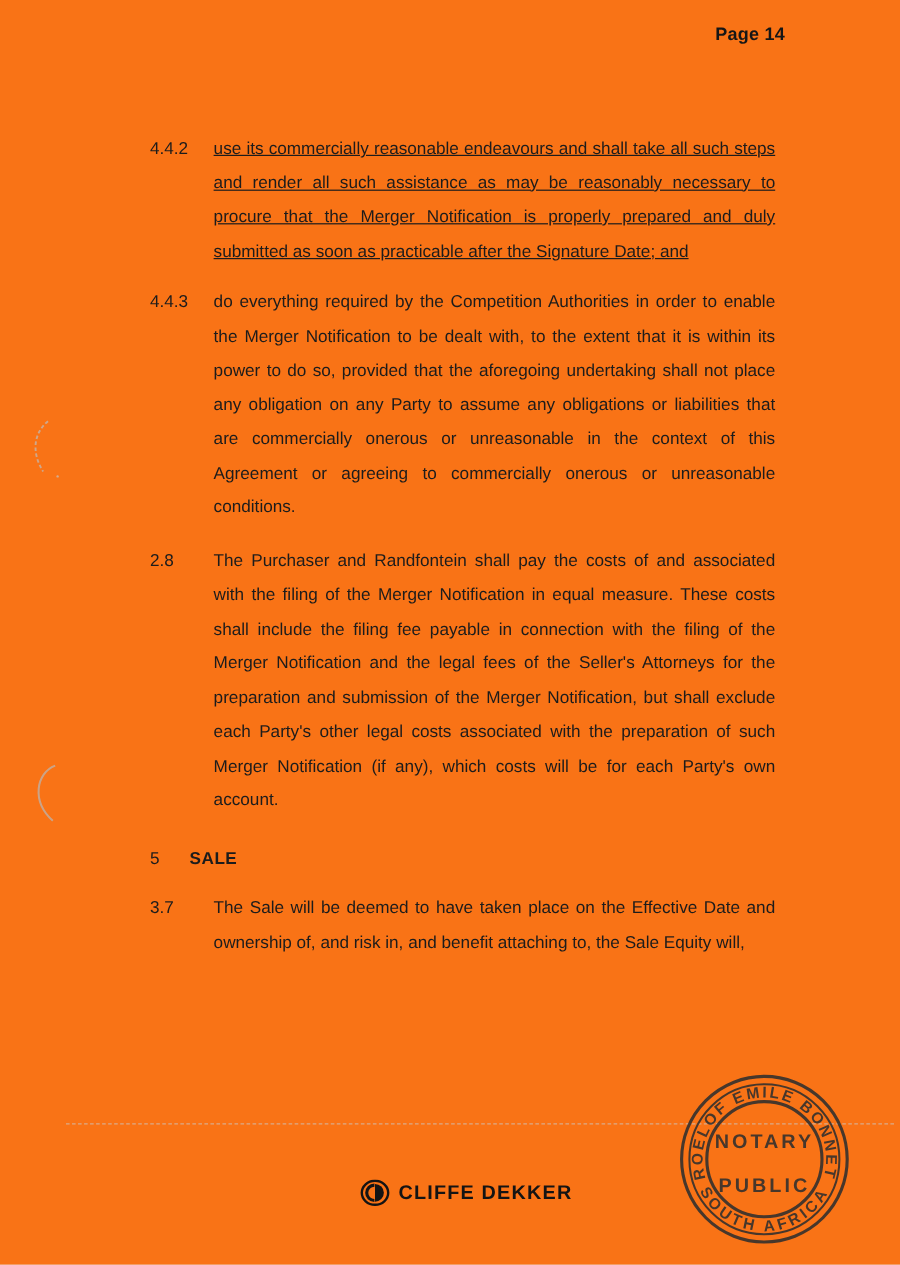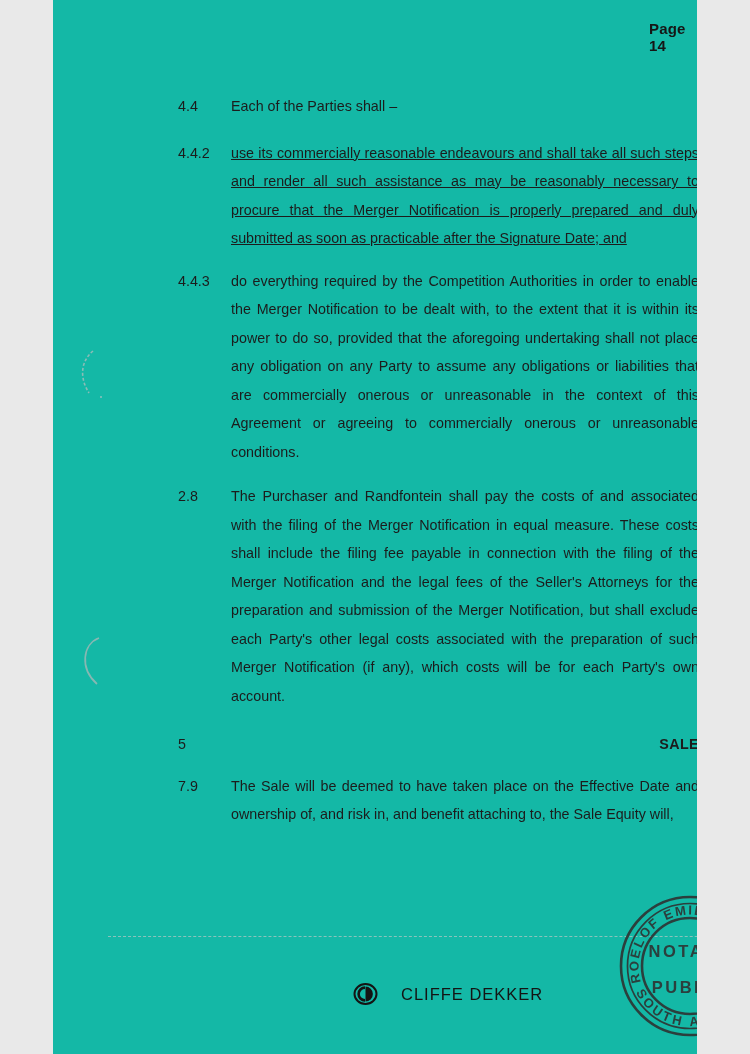--- a/index.html
+++ b/index.html
@@ -1,20 +1,20 @@
 <!DOCTYPE html>
 <html><head>
 <meta charset="utf-8">
 <style>
   html, body { margin: 0; padding: 0; background: #e9e9e9; }
   .page {
     position: relative;
-    width: 644px;
+    width: 750px;
     height: 1054px;
-    background: #14b8a6;
+    background: #f97316;
     font-family: "Liberation Sans", "DejaVu Sans", sans-serif;
     color: #1c1c1c;
     overflow: hidden;
     margin: 0 auto;
   }
   .page-num {
     position: absolute;
     left: 596px;
     top: 20px;
     font-size: 15px;
@@ -39,21 +39,21 @@
   }
   .clause .body {
     text-align: justify;
     text-justify: inter-word;
   }
   .clause.heading .num { font-weight: normal; }
   .clause.heading .body {
     margin-left: -20px;
     font-weight: bold;
     letter-spacing: 0.4px;
-    text-align: right;
+    text-align: left;
   }
   .mt16 { margin-top: 16px; }
   .mt18 { margin-top: 18px; text-decoration: underline; }
   .mt14 { margin-top: 14px; }
   .mt20 { margin-top: 20px; }
   .mt13 { margin-top: 13px; }
 
   
   .artifact { position: absolute; pointer-events: none; }
   .dash-line {
@@ -69,25 +69,24 @@
   .footer-logo {
     position: absolute;
     left: 300px;
     top: 983px;
     display: flex;
     align-items: center;
     gap: 7px;
   }
   .footer-logo .firm-name {
     font-size: 16.5px;
-    font-weight: 400;
+    font-weight: 700;
     letter-spacing: 1px;
     color: #141414;
     white-space: nowrap;
-    margin-left: 16px;
   }
 
   
   .stamp {
     position: absolute;
     left: 557px;
     top: 886px;
     width: 160px;
     height: 168px;
     opacity: 0.88;
@@ -103,24 +102,20 @@
   <svg class="artifact" style="left:18px; top:345px;" width="40" height="60" viewBox="0 0 40 60">
     <path d="M 22 6 C 10 16, 8 32, 18 48" fill="none" stroke="#bdbdbd" stroke-width="1.6" stroke-dasharray="3 2" opacity="0.7"></path>
     <circle cx="30" cy="52" r="1" fill="#c4c4c4" opacity="0.7"></circle>
   </svg>
   <svg class="artifact" style="left:20px; top:632px;" width="40" height="60" viewBox="0 0 40 60">
     <path d="M 26 6 C 10 12, 6 36, 24 52" fill="none" stroke="#b8b8b8" stroke-width="1.7" opacity="0.7"></path>
   </svg>
 
   <div class="content">
 
-    <div class="clause">
-      <span class="num">4.4</span>
-      <div class="body">Each of the Parties shall –</div>
-    </div>
 
 
     <div class="clause mt18">
       <span class="num">4.4.2</span>
       <div class="body">use its commercially reasonable endeavours and shall take all such steps and render all such assistance as may be reasonably necessary to procure that the Merger Notification is properly prepared and duly submitted as soon as practicable after the Signature Date; and</div>
     </div>
 
     <div class="clause mt14">
       <span class="num">4.4.3</span>
       <div class="body">do everything required by the Competition Authorities in order to enable the Merger Notification to be dealt with, to the extent that it is within its power to do so, provided that the aforegoing undertaking shall not place any obligation on any Party to assume any obligations or liabilities that are commercially onerous or unreasonable in the context of this Agreement or agreeing to commercially onerous or unreasonable conditions.</div>
@@ -131,21 +126,21 @@
       <div class="body">The Purchaser and Randfontein shall pay the costs of and associated with the filing of the Merger Notification in equal measure.  These costs shall include the filing fee payable in connection with the filing of the Merger Notification and the legal fees of the Seller's Attorneys for the preparation and submission of the Merger Notification, but shall exclude each Party's other legal costs associated with the preparation of such Merger Notification (if any), which costs will be for each Party's own account.</div>
     </div>
 
     <div class="clause heading mt20">
       <span class="num">5</span>
       <div class="body">SALE</div>
     </div>
 
 
     <div class="clause mt13">
-      <span class="num">7.9</span>
+      <span class="num">3.7</span>
       <div class="body">The Sale will be deemed to have taken place on the Effective Date and ownership of, and risk in, and benefit attaching to, the Sale Equity will,</div>
     </div>
 
   </div>
 
   <div class="dash-line"></div>
 
   <div class="footer-logo">
     <svg width="25" height="22" viewBox="0 0 25 22">
       <ellipse cx="12.5" cy="11" rx="11" ry="10" fill="none" stroke="#141414" stroke-width="2"></ellipse>

